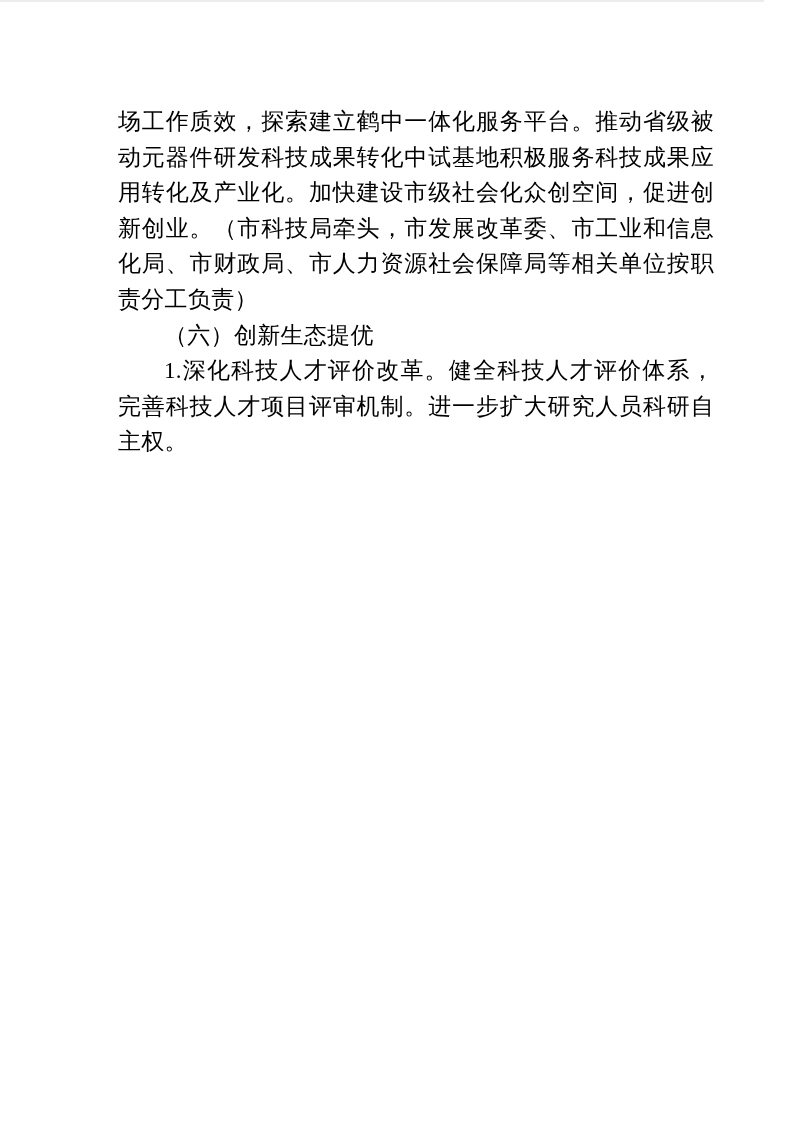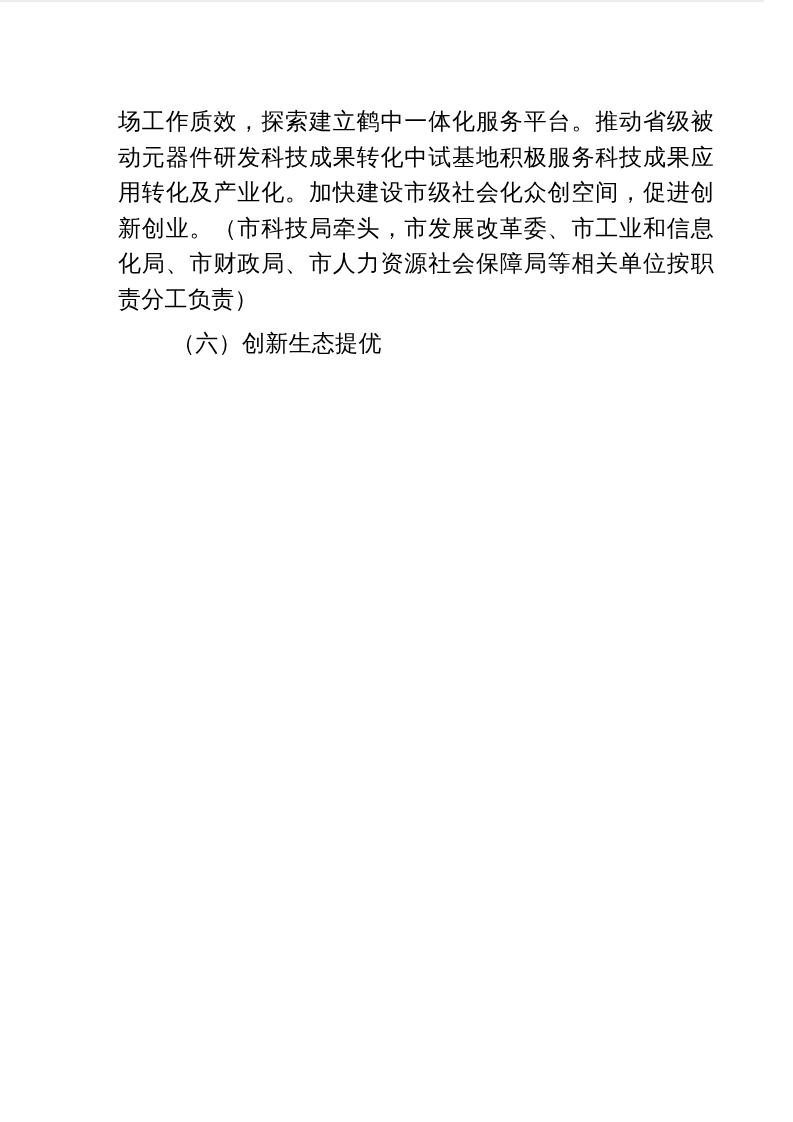--- a/index.html
+++ b/index.html
@@ -37,30 +37,31 @@
   .para {
     margin: 0;
     padding: 0;
     text-indent: 2em;
     word-break: break-all;
   }
   .para.no-indent {
     text-indent: 0;
   }
   .heading {
-    margin: 8px;
+    margin: 0;
     padding: 0;
     text-indent: 2em;
     font-weight: normal;
     font-size: 23px;
     line-height: 35.6px;
   }
 </style>
 </head>
 <body>
 
 <div class="page">
   <div class="page-top-edge"></div>
   <div class="content">
     <p class="para no-indent">场工作质效，探索建立鹤中一体化服务平台。推动省级被动元器件研发科技成果转化中试基地积极服务科技成果应用转化及产业化。加快建设市级社会化众创空间，促进创新创业。（市科技局牵头，市发展改革委、市工业和信息化局、市财政局、市人力资源社会保障局等相关单位按职责分工负责）</p>
     <p class="heading">（六）创新生态提优</p>
+    <p class="para">1.深化科技人才评价改革。健全科技人才评价体系，完善科技人才项目评审机制。进一步扩大研究人员科研自主权。</p>
   </div>
 </div>
 
 </body></html>

